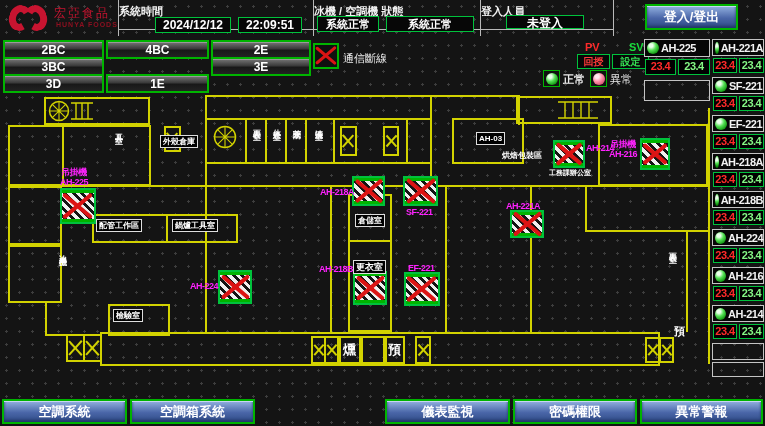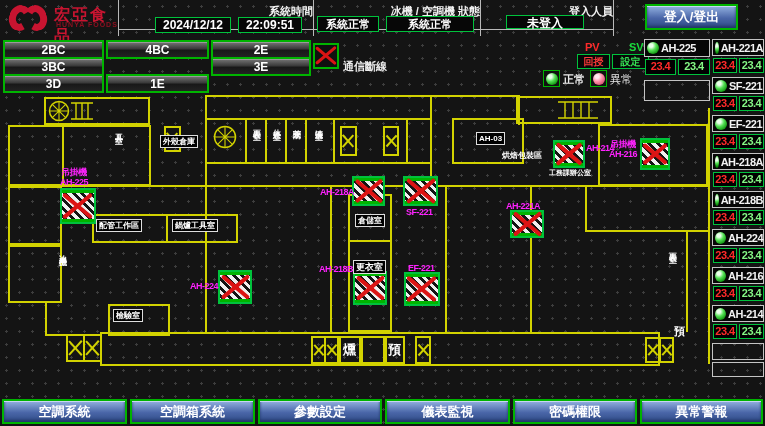--- a/index.html
+++ b/index.html
@@ -5,21 +5,21 @@
   *{box-sizing:border-box;margin:0;padding:0}
   html,body{background:#000}
   #screen{position:relative;width:765px;height:426px;overflow:hidden;
     background-color:#141414;
     background-image:radial-gradient(#3e3e3e 1px, rgba(0,0,0,0) 1.4px);
     background-size:13px 13px;
     font-family:"Liberation Sans","DejaVu Sans",sans-serif;color:#fff}
   .abs{position:absolute}
   
   .hdr-sec{position:absolute;top:0;height:36px;border-left:1px solid #b9b9b9}
-  .hdr-label{height:30px;border-bottom:1px solid #b9b9b9;text-align:right;
+  .hdr-label{height:30px;border-bottom:1px solid #b9b9b9;text-align:left;
     font-size:11px;font-weight:bold;color:#f2f2f2;padding-top:4px}
   .gbox{position:absolute;border:1px solid #00c23c;background:#070707;color:#fff;
     font-size:12px;font-weight:bold;text-align:center}
   .bluebtn{position:absolute;border:2px solid #00b400;color:#fff;font-weight:bold;text-align:center;
     background:linear-gradient(#93b1e0,#4a66a8 55%,#2f4b86);cursor:pointer;
     box-shadow:inset 0 1px 0 #c7d6f2, inset 0 -2px 3px #22376a}
   
   .fbtn{position:absolute;height:19px;border:2px solid #00b400;color:#fff;font-size:12px;
     font-weight:bold;text-align:center;line-height:14px;cursor:pointer;
     background:linear-gradient(#777 0%,#3a3a3a 45%,#181818 55%,#222 100%);
@@ -65,21 +65,21 @@
 </head>
 <body>
 
 <div id="screen">
 
   <div class="abs" style="left:8px;top:3px;width:110px;height:32px">
     <span class="abs" style="left:0;top:0;width:44px;height:30px">
       <i style="position:absolute;left:1px;top:2px;width:22px;height:26px;border:7px solid #c81430;border-radius:50%;border-right-color:transparent;transform:rotate(16deg)"></i>
       <i style="position:absolute;left:17px;top:2px;width:22px;height:26px;border:7px solid #c81430;border-radius:50%;border-left-color:transparent;transform:rotate(-16deg)"></i>
     </span>
-    <span class="abs" style="left:46px;top:2px;font-size:16px;font-weight:bold;color:#c81430;letter-spacing:2px">宏亞食品</span>
+    <span class="abs" style="left:46px;top:2px;font-size:12px;font-weight:normal;color:#c81430;letter-spacing:2px">宏亞食品</span>
     <span class="abs" style="left:48px;top:18px;font-size:7px;font-weight:bold;color:#8c1020;letter-spacing:1px">HUNYA FOODS</span>
   </div>
 
   <div class="hdr-sec" style="left:118px;width:195px">
     <div class="hdr-label">系統時間</div>
   </div>
   <div class="gbox" style="left:155px;top:17px;width:76px;height:16px;line-height:14px">2024/12/12</div>
   <div class="gbox" style="left:238px;top:17px;width:64px;height:16px;line-height:14px">22:09:51</div>
 
   <div class="hdr-sec" style="left:313px;width:167px">
@@ -100,21 +100,21 @@
   <button class="fbtn" style="left:106px;top:40px;width:103px">4BC</button>
   <button class="fbtn" style="left:211px;top:40px;width:100px">2E</button>
   <button class="fbtn" style="left:3px;top:57px;width:101px">3BC</button>
   <button class="fbtn" style="left:211px;top:57px;width:100px">3E</button>
   <button class="fbtn" style="left:3px;top:74px;width:101px">3D</button>
   <button class="fbtn" style="left:106px;top:74px;width:103px">1E</button>
 
   <div class="abs" style="left:313px;top:43px;width:26px;height:26px;border:2px solid #00b400;background:#101010">
     <i class="rx rxs" style="position:absolute;inset:0"></i>
   </div>
-  <div class="abs" style="left:343px;top:59px;font-size:11px;font-weight:bold;color:#ededed">通信斷線</div>
+  <div class="abs" style="left:343px;top:51px;font-size:11px;font-weight:normal;color:#ededed">通信斷線</div>
 
   <div class="abs" style="left:585px;top:41px;font-size:11px;font-weight:bold;color:#ff2a2a">PV</div>
   <div class="abs" style="left:629px;top:41px;font-size:11px;font-weight:bold;color:#18dd3c">SV</div>
   <div class="gbox" style="left:577px;top:54px;width:33px;height:15px;line-height:13px;font-size:10px;color:#ff3a3a">回授</div>
   <div class="gbox" style="left:612px;top:54px;width:37px;height:15px;line-height:13px;font-size:10px;color:#35e055">設定</div>
 
   <div class="ledframe" style="left:543px;top:70px">
       <i class="led"></i>
     </div>
   <div class="abs" style="left:563px;top:72px;font-size:11px;font-weight:bold;color:#e8e8e8">正常</div>
@@ -303,17 +303,16 @@
     <div class="wtext vtext" style="left:666px;top:246px;height:40px">更衣室</div>
     <div class="boxlabel" style="left:113px;top:309px">檢驗室</div>
     <div class="wtext vtext" style="left:56px;top:248px;height:44px">冰水主機</div>
     <div class="wtext" style="left:343px;top:341px;font-size:13px">燻</div>
     <div class="wtext" style="left:388px;top:341px;font-size:13px">預</div>
     <div class="wtext" style="left:674px;top:324px;font-size:11px">預</div>
   </div>
 
   <button class="bluebtn bbtn" style="left:2px;width:125px">空調系統</button>
   <button class="bluebtn bbtn" style="left:130px;width:125px">空調箱系統</button>
-  <button class="bluebtn bbtn" style="left:258px;width:124px">參數設定</button>
   <button class="bluebtn bbtn" style="left:385px;width:125px">儀表監視</button>
   <button class="bluebtn bbtn" style="left:513px;width:124px">密碼權限</button>
   <button class="bluebtn bbtn" style="left:640px;width:123px">異常警報</button>
 </div>
 
 </body></html>

